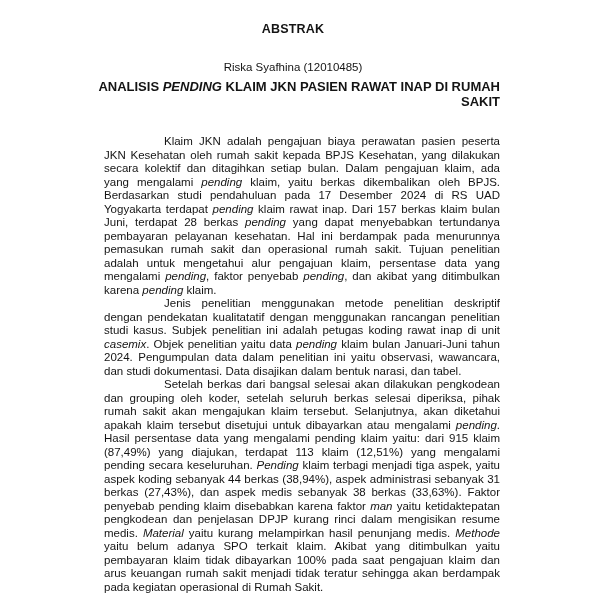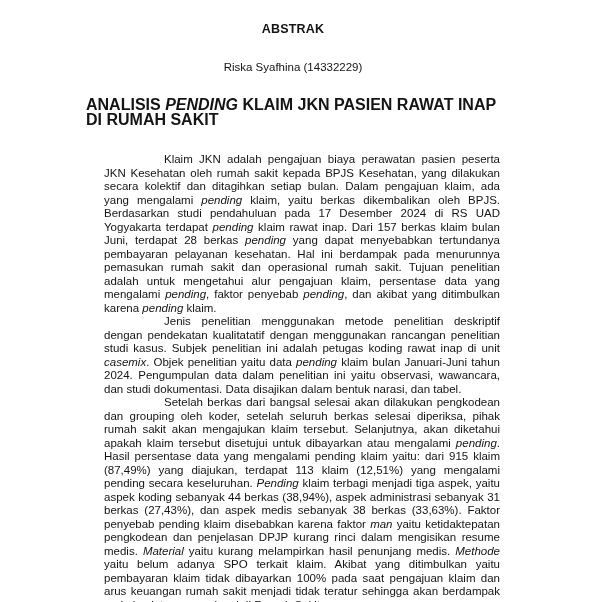--- a/index.html
+++ b/index.html
@@ -29,24 +29,24 @@
     line-height: 14px;
     letter-spacing: 0.2px;
   }
   .author {
     margin: 24px 0 0 0;
     text-align: center;
     font-size: 11.5px;
     line-height: 14px;
   }
   .title {
-    margin: 24px 0 0 0;
-    text-align: left;
+    margin: 6px 0 0 0;
+    text-align: right;
     font-weight: bold;
-    font-size: 16px;
+    font-size: 13px;
     line-height: 14.5px;
   }
   .abstract-body {
     margin-top: 26px;
     font-size: 11.5px;
     line-height: 13.5px;
     text-align: justify;
     margin-left: 18px;
   }
   .abstract-body p.para {
@@ -66,21 +66,21 @@
     font-weight: bold;
   }
 </style>
 </head>
 <body>
 
 <div class="page">
 
   <p class="heading">ABSTRAK</p>
 
-  <p class="author">Riska Syafhina (14332229)</p>
+  <p class="author">Riska Syafhina (12010485)</p>
 
   <div class="title">
     <div><span>ANALISIS </span><span class="it">PENDING</span><span> KLAIM JKN PASIEN RAWAT INAP DI RUMAH SAKIT</span></div>
   </div>
 
   <div class="abstract-body">
       <p class="para"><span>Klaim JKN adalah pengajuan biaya perawatan pasien peserta JKN Kesehatan oleh rumah sakit kepada BPJS Kesehatan, yang dilakukan secara kolektif dan ditagihkan setiap bulan. Dalam pengajuan klaim, ada yang mengalami </span><span class="it">pending</span><span> klaim, yaitu berkas dikembalikan oleh BPJS. Berdasarkan studi pendahuluan pada 17 Desember 2024 di RS UAD Yogyakarta terdapat </span><span class="it">pending</span><span> klaim rawat inap. Dari 157 berkas klaim bulan Juni, terdapat 28 berkas </span><span class="it">pending</span><span> yang dapat menyebabkan tertundanya pembayaran pelayanan kesehatan. Hal ini berdampak pada menurunnya pemasukan rumah sakit dan operasional rumah sakit. Tujuan penelitian adalah untuk mengetahui alur pengajuan klaim, persentase data yang mengalami </span><span class="it">pending</span><span>, faktor penyebab </span><span class="it">pending</span><span>, dan akibat yang ditimbulkan karena </span><span class="it">pending</span><span> klaim.</span></p>
       <p class="para"><span>Jenis penelitian menggunakan metode penelitian deskriptif dengan pendekatan kualitatatif dengan menggunakan rancangan penelitian studi kasus. Subjek penelitian ini adalah petugas koding rawat inap di unit </span><span class="it">casemix</span><span>. Objek penelitian yaitu data </span><span class="it">pending</span><span> klaim bulan Januari-Juni tahun 2024. Pengumpulan data dalam penelitian ini yaitu observasi, wawancara, dan studi dokumentasi. Data disajikan dalam bentuk narasi, dan tabel.</span></p>
       <p class="para"><span>Setelah berkas dari bangsal selesai akan dilakukan pengkodean dan grouping oleh koder, setelah seluruh berkas selesai diperiksa, pihak rumah sakit akan mengajukan klaim tersebut. Selanjutnya, akan diketahui apakah klaim tersebut disetujui untuk dibayarkan atau mengalami </span><span class="it">pending</span><span>. Hasil persentase data yang mengalami pending klaim yaitu: dari 915 klaim (87,49%) yang diajukan, terdapat 113 klaim (12,51%) yang mengalami pending secara keseluruhan. </span><span class="it">Pending</span><span> klaim terbagi menjadi tiga aspek, yaitu aspek koding sebanyak 44 berkas (38,94%), aspek administrasi sebanyak 31 berkas (27,43%), dan aspek medis sebanyak 38 berkas (33,63%). Faktor penyebab pending klaim disebabkan karena faktor </span><span class="it">man</span><span> yaitu ketidaktepatan pengkodean dan penjelasan DPJP kurang rinci dalam mengisikan resume medis. </span><span class="it">Material</span><span> yaitu kurang melampirkan hasil penunjang medis. </span><span class="it">Methode</span><span> yaitu belum adanya SPO terkait klaim. Akibat yang ditimbulkan yaitu pembayaran klaim tidak dibayarkan 100% pada saat pengajuan klaim dan arus keuangan rumah sakit menjadi tidak teratur sehingga akan berdampak pada kegiatan operasional di Rumah Sakit.</span></p>
     </div>

